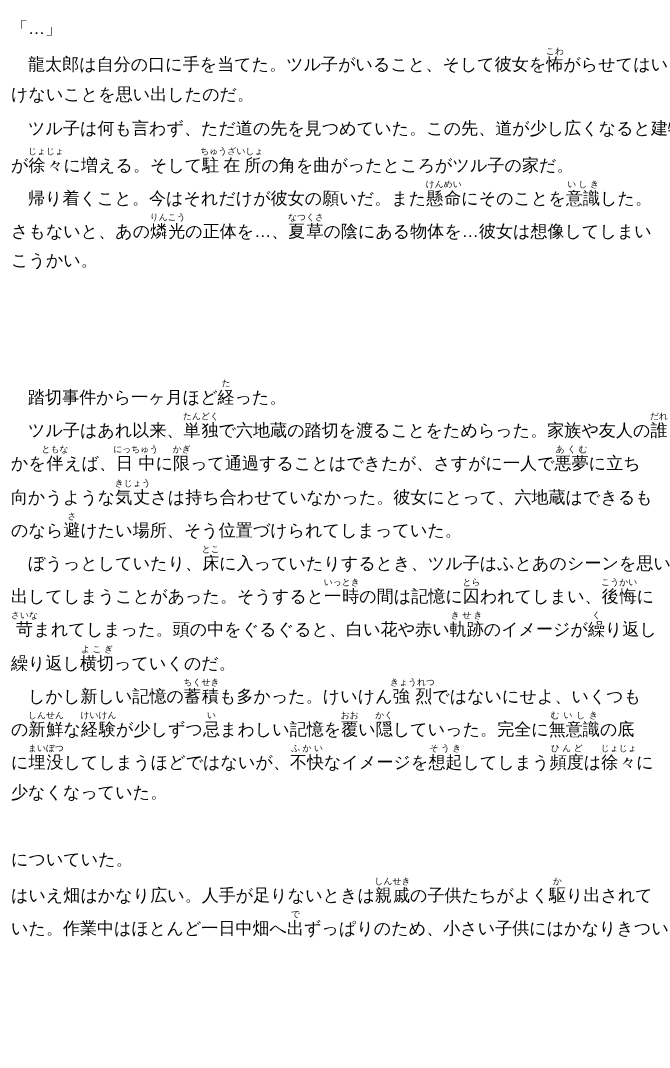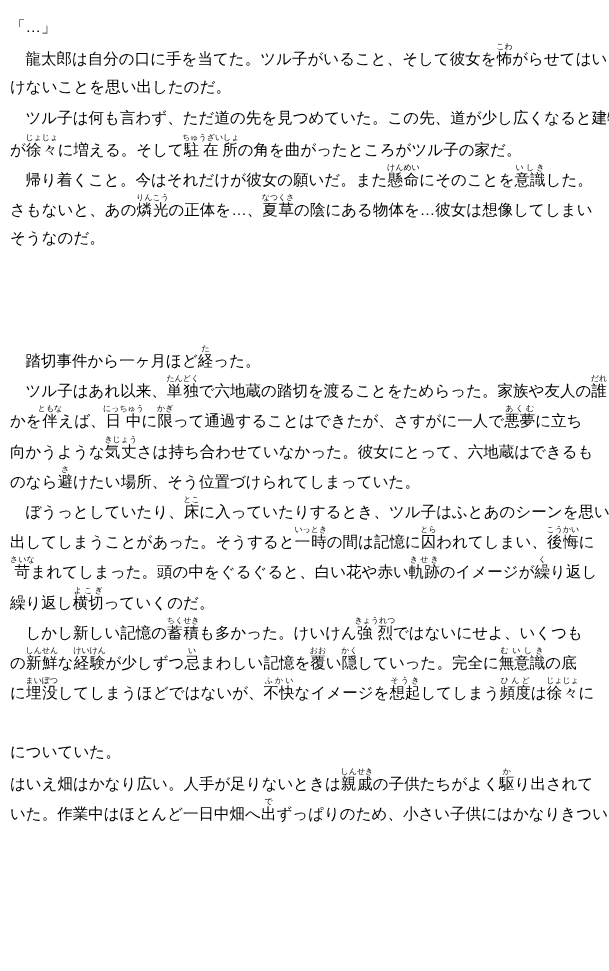--- a/index.html
+++ b/index.html
@@ -46,33 +46,34 @@
 <body>
 
 <div class="doc" style="background: rgb(255, 255, 255); color: rgb(0, 0, 0);">
     <div class="line"><span>「…」</span></div>
     <div class="line"><span>　龍太郎は自分の口に手を当てた。ツル子がいること、そして彼女を</span><ruby>怖<rt>こわ</rt></ruby><span>がらせてはい</span></div>
     <div class="line"><span>けないことを思い出したのだ。</span></div>
     <div class="line"><span>　ツル子は何も言わず、ただ道の先を見つめていた。この先、道が少し広くなると建物</span></div>
     <div class="line"><span>が</span><ruby>徐々<rt>じょじょ</rt></ruby><span>に増える。そして</span><ruby>駐在所<rt>ちゅうざいしょ</rt></ruby><span>の角を曲がったところがツル子の家だ。</span></div>
     <div class="line"><span>　帰り着くこと。今はそれだけが彼女の願いだ。また</span><ruby>懸命<rt>けんめい</rt></ruby><span>にそのことを</span><ruby>意識<rt>いしき</rt></ruby><span>した。</span></div>
     <div class="line"><span>さもないと、あの</span><ruby>燐光<rt>りんこう</rt></ruby><span>の正体を…、</span><ruby>夏草<rt>なつくさ</rt></ruby><span>の陰にある物体を…彼女は想像してしまい</span></div>
-    <div class="line"><span>そうなのだ。</span></div>
+    <div class="line"><span>こうかい。</span></div>
     <div class="line"></div>
     <div class="line"></div>
     <div class="line"></div>
     <div class="line"><span>　踏切事件から一ヶ月ほど</span><ruby>経<rt>た</rt></ruby><span>った。</span></div>
     <div class="line"><span>　ツル子はあれ以来、</span><ruby>単独<rt>たんどく</rt></ruby><span>で六地蔵の踏切を渡ることをためらった。家族や友人の</span><ruby>誰<rt>だれ</rt></ruby></div>
     <div class="line"><span>かを</span><ruby>伴<rt>ともな</rt></ruby><span>えば、</span><ruby>日中<rt>にっちゅう</rt></ruby><span>に</span><ruby>限<rt>かぎ</rt></ruby><span>って通過することはできたが、さすがに一人で</span><ruby>悪夢<rt>あくむ</rt></ruby><span>に立ち</span></div>
     <div class="line"><span>向かうような</span><ruby>気丈<rt>きじょう</rt></ruby><span>さは持ち合わせていなかった。彼女にとって、六地蔵はできるも</span></div>
     <div class="line"><span>のなら</span><ruby>避<rt>さ</rt></ruby><span>けたい場所、そう位置づけられてしまっていた。</span></div>
     <div class="line"><span>　ぼうっとしていたり、</span><ruby>床<rt>とこ</rt></ruby><span>に入っていたりするとき、ツル子はふとあのシーンを思い</span></div>
     <div class="line"><span>出してしまうことがあった。そうすると</span><ruby>一時<rt>いっとき</rt></ruby><span>の間は記憶に</span><ruby>囚<rt>とら</rt></ruby><span>われてしまい、</span><ruby>後悔<rt>こうかい</rt></ruby><span>に</span></div>
     <div class="line"><ruby>苛<rt>さいな</rt></ruby><span>まれてしまった。頭の中をぐるぐると、白い花や赤い</span><ruby>軌跡<rt>きせき</rt></ruby><span>のイメージが</span><ruby>繰<rt>く</rt></ruby><span>り返し</span></div>
     <div class="line"><span>繰り返し</span><ruby>横切<rt>よこぎ</rt></ruby><span>っていくのだ。</span></div>
     <div class="line"><span>　しかし新しい記憶の</span><ruby>蓄積<rt>ちくせき</rt></ruby><span>も多かった。けいけん</span><ruby>強烈<rt>きょうれつ</rt></ruby><span>ではないにせよ、いくつも</span></div>
     <div class="line"><span>の</span><ruby>新鮮<rt>しんせん</rt></ruby><span>な</span><ruby>経験<rt>けいけん</rt></ruby><span>が少しずつ</span><ruby>忌<rt>い</rt></ruby><span>まわしい記憶を</span><ruby>覆<rt>おお</rt></ruby><span>い</span><ruby>隠<rt>かく</rt></ruby><span>していった。完全に</span><ruby>無意識<rt>むいしき</rt></ruby><span>の底</span></div>
     <div class="line"><span>に</span><ruby>埋没<rt>まいぼつ</rt></ruby><span>してしまうほどではないが、</span><ruby>不快<rt>ふかい</rt></ruby><span>なイメージを</span><ruby>想起<rt>そうき</rt></ruby><span>してしまう</span><ruby>頻度<rt>ひんど</rt></ruby><span>は</span><ruby>徐々<rt>じょじょ</rt></ruby><span>に</span></div>
+    <div class="line"><span>少なくなっていた。</span></div>
     <div class="line"></div>
     <div class="line"><span>についていた。</span></div>
     <div class="line"><span>はいえ畑はかなり広い。人手が足りないときは</span><ruby>親戚<rt>しんせき</rt></ruby><span>の子供たちがよく</span><ruby>駆<rt>か</rt></ruby><span>り出されて</span></div>
     <div class="line"><span>いた。作業中はほとんど一日中畑へ</span><ruby>出<rt>で</rt></ruby><span>ずっぱりのため、小さい子供にはかなりきつい。</span></div>
   </div>
 
 </body></html>

